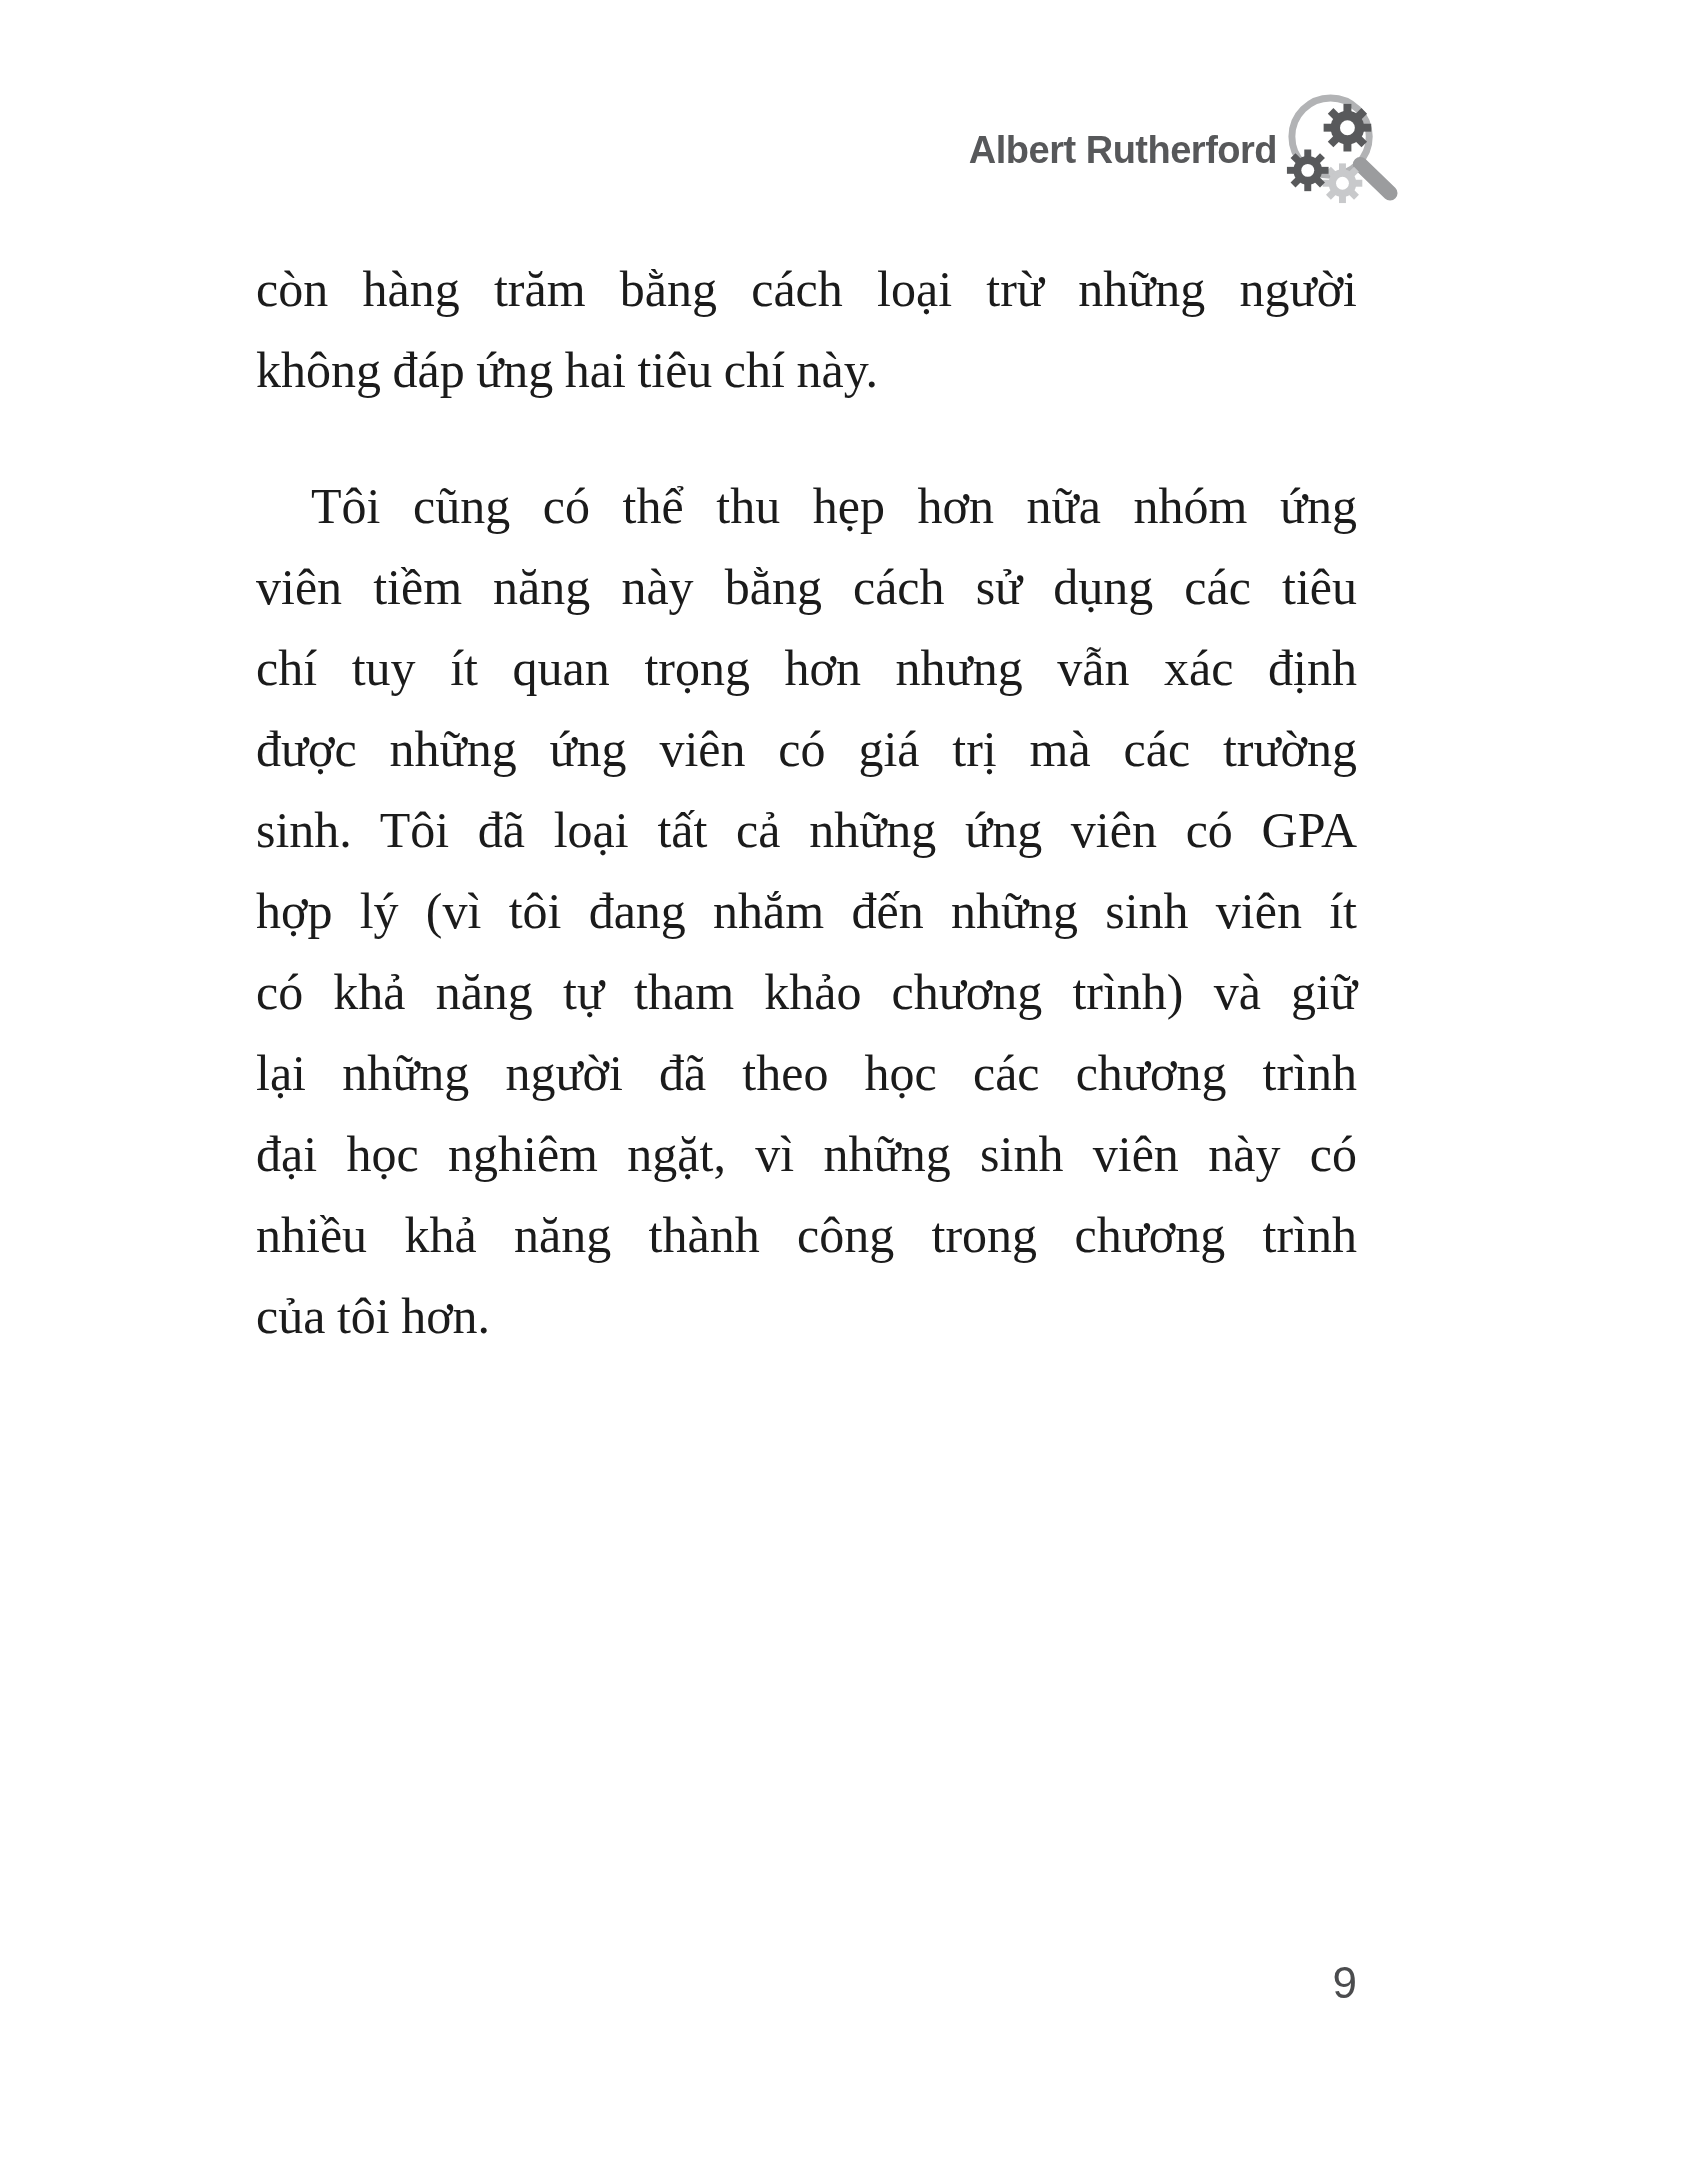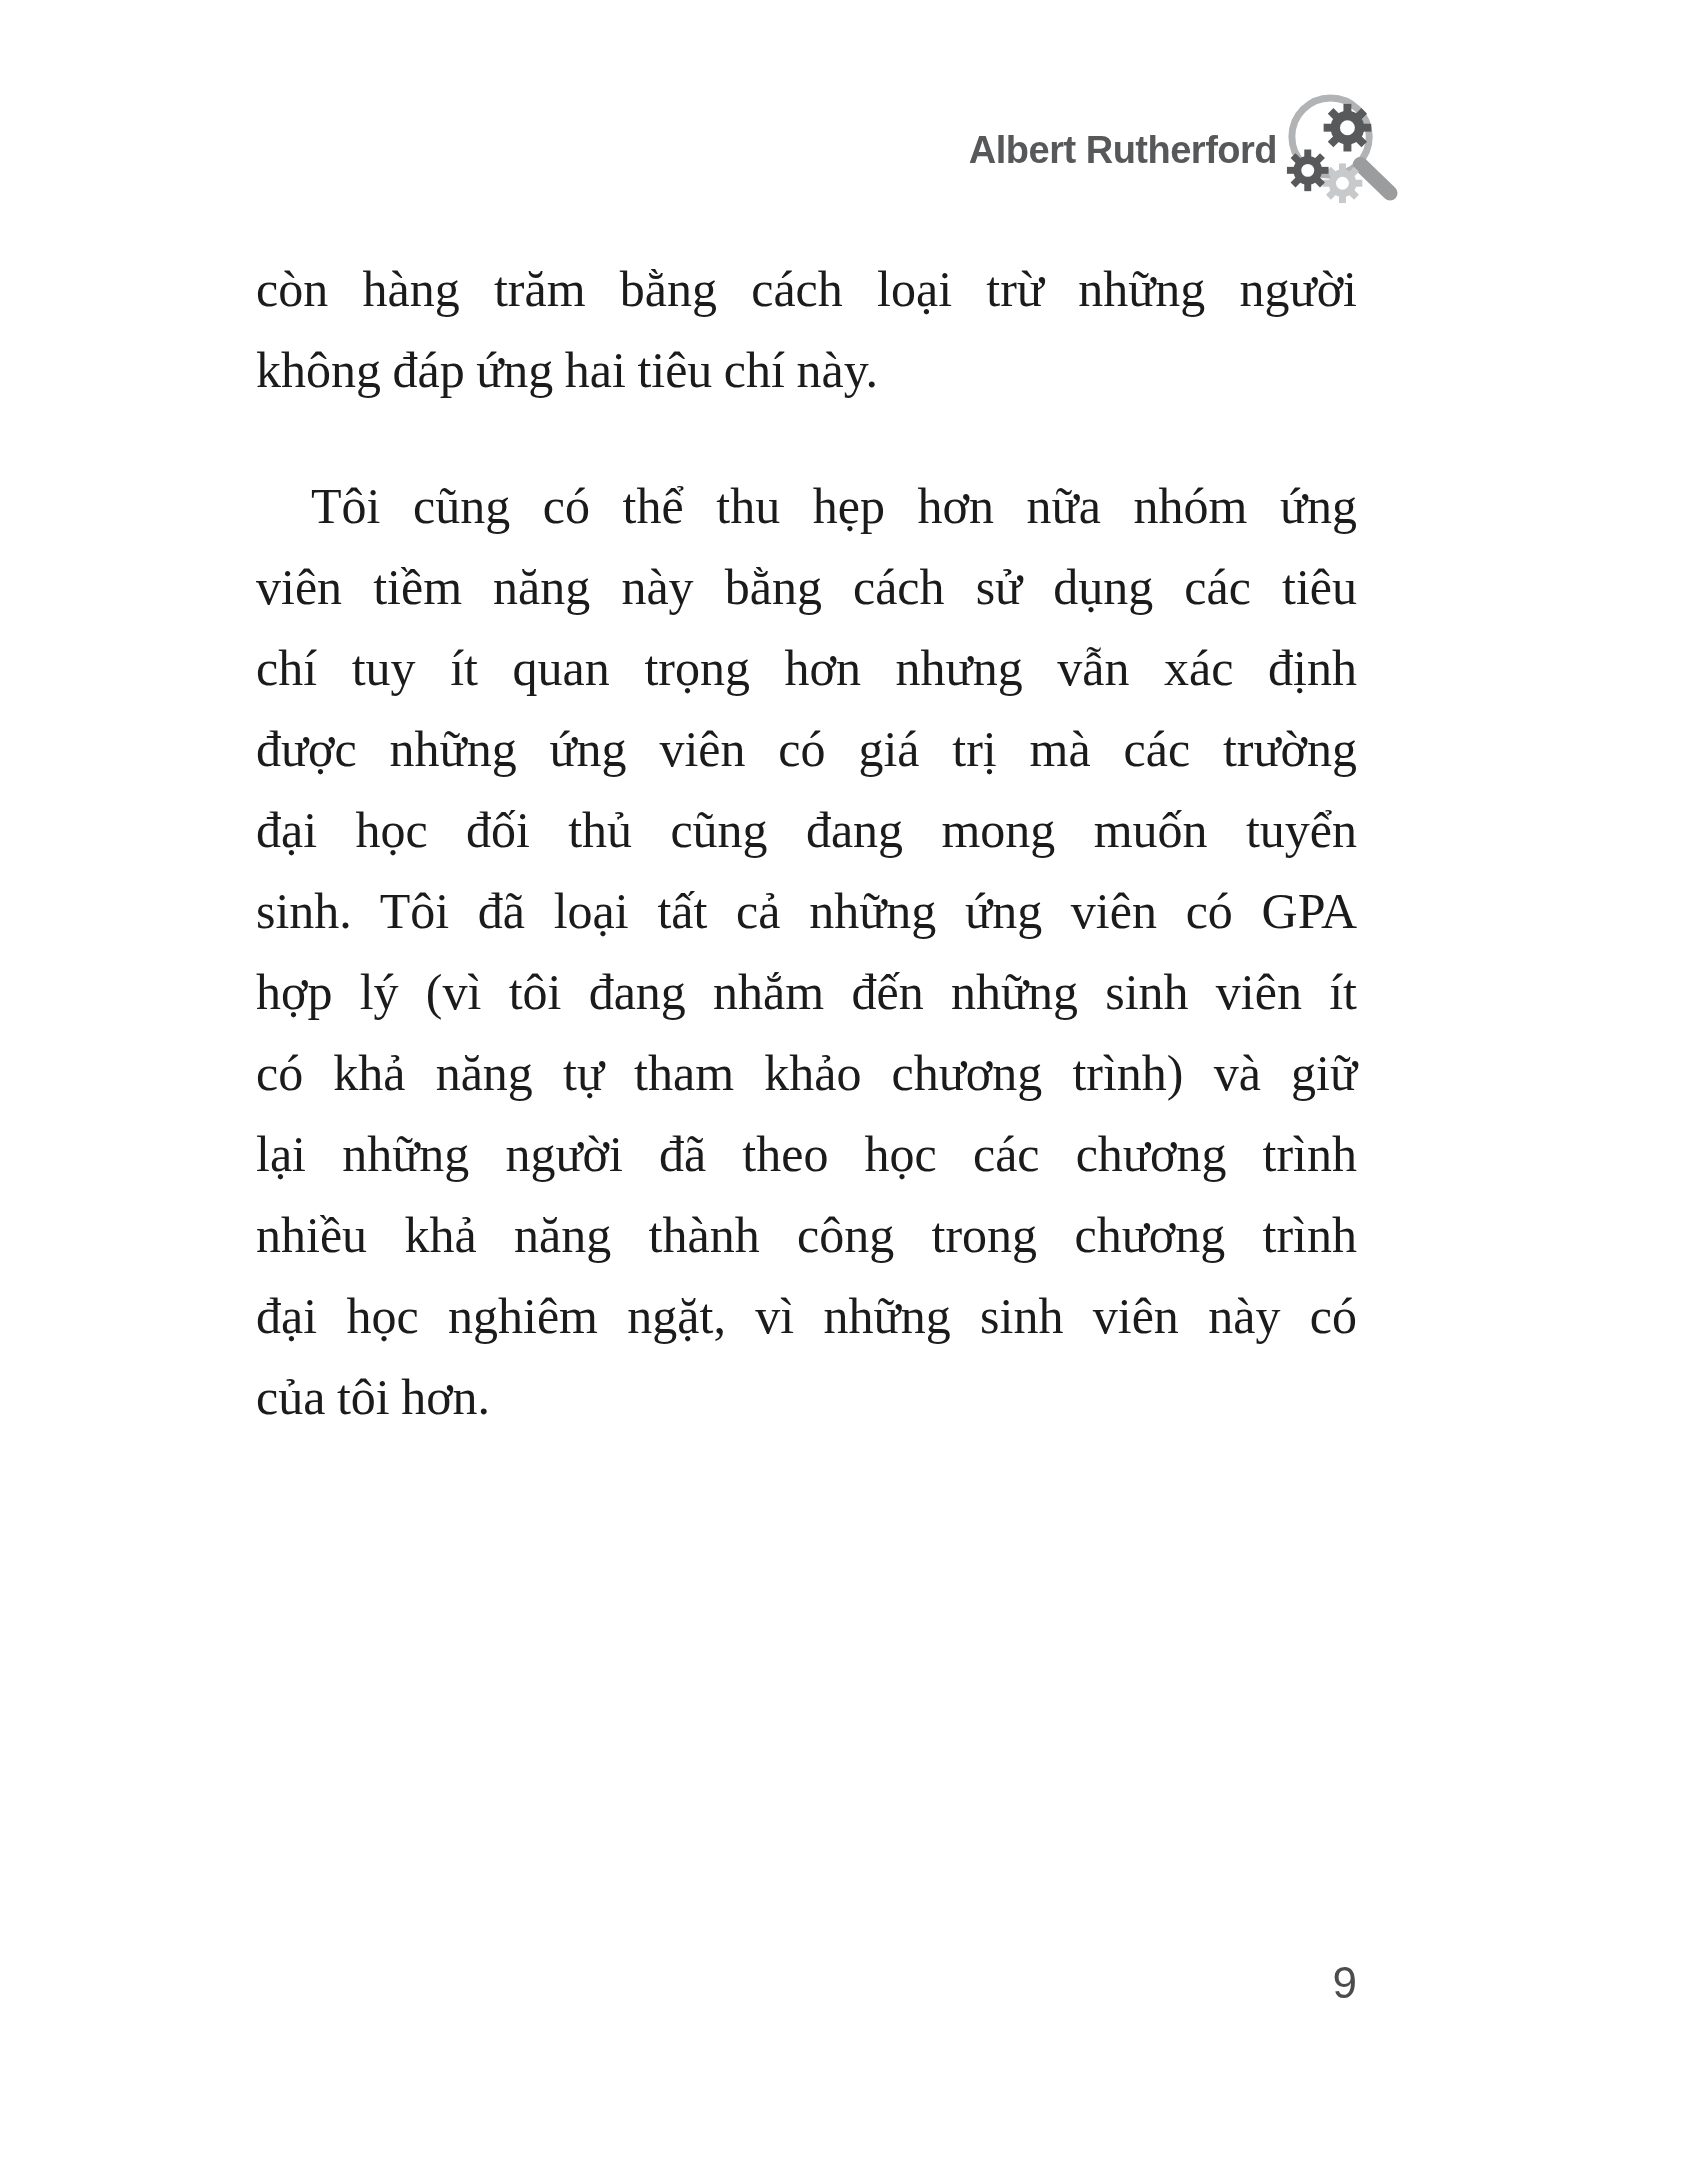--- a/index.html
+++ b/index.html
@@ -94,27 +94,26 @@
     <div class="para">
       <div class="line">còn hàng trăm bằng cách loại trừ những người</div>
       <div class="line last">không đáp ứng hai tiêu chí này.</div>
     </div>
 
     <div class="para">
       <div class="line indent">Tôi cũng có thể thu hẹp hơn nữa nhóm ứng</div>
       <div class="line">viên tiềm năng này bằng cách sử dụng các tiêu</div>
       <div class="line">chí tuy ít quan trọng hơn nhưng vẫn xác định</div>
       <div class="line">được những ứng viên có giá trị mà các trường</div>
-      <div class="line">đại học đối thủ cũng đang mong muốn tuyển</div>
       <div class="line">sinh. Tôi đã loại tất cả những ứng viên có GPA</div>
       <div class="line">hợp lý (vì tôi đang nhắm đến những sinh viên ít</div>
       <div class="line">có khả năng tự tham khảo chương trình) và giữ</div>
       <div class="line">lại những người đã theo học các chương trình</div>
+      <div class="line">đại học nghiêm ngặt, vì những sinh viên này có</div>
       <div class="line">nhiều khả năng thành công trong chương trình</div>
-      <div class="line">đại học nghiêm ngặt, vì những sinh viên này có</div>
       <div class="line last">của tôi hơn.</div>
     </div>
 
 
   </div>
 
   <div class="pagenum-row">
     <span class="pagenum">9</span>
   </div>
 

